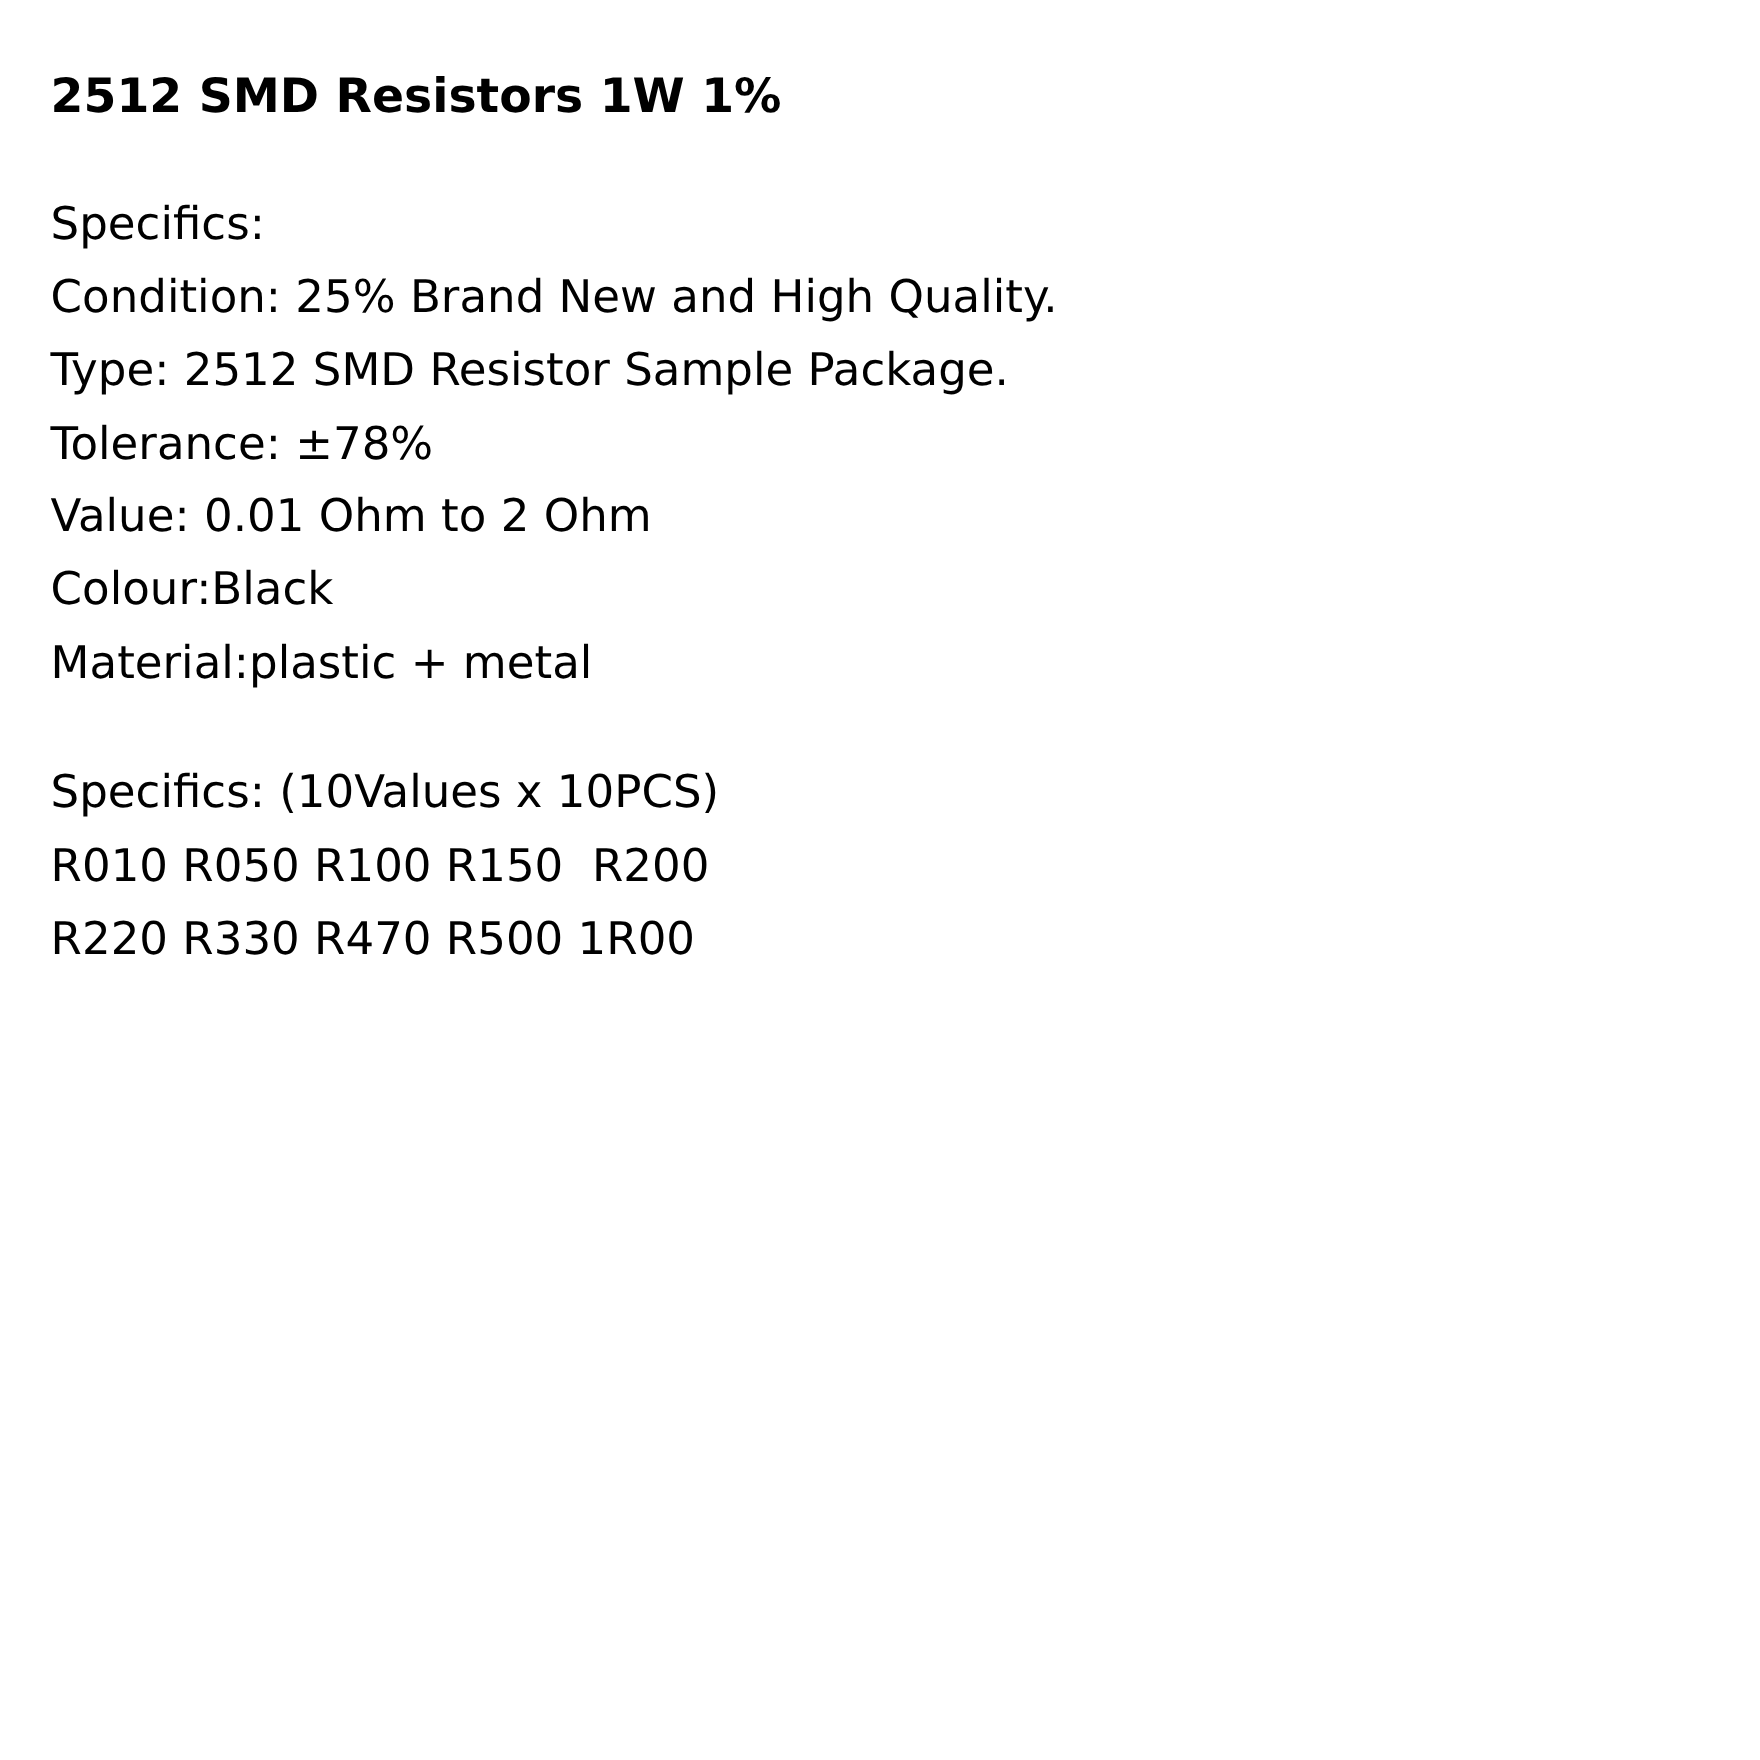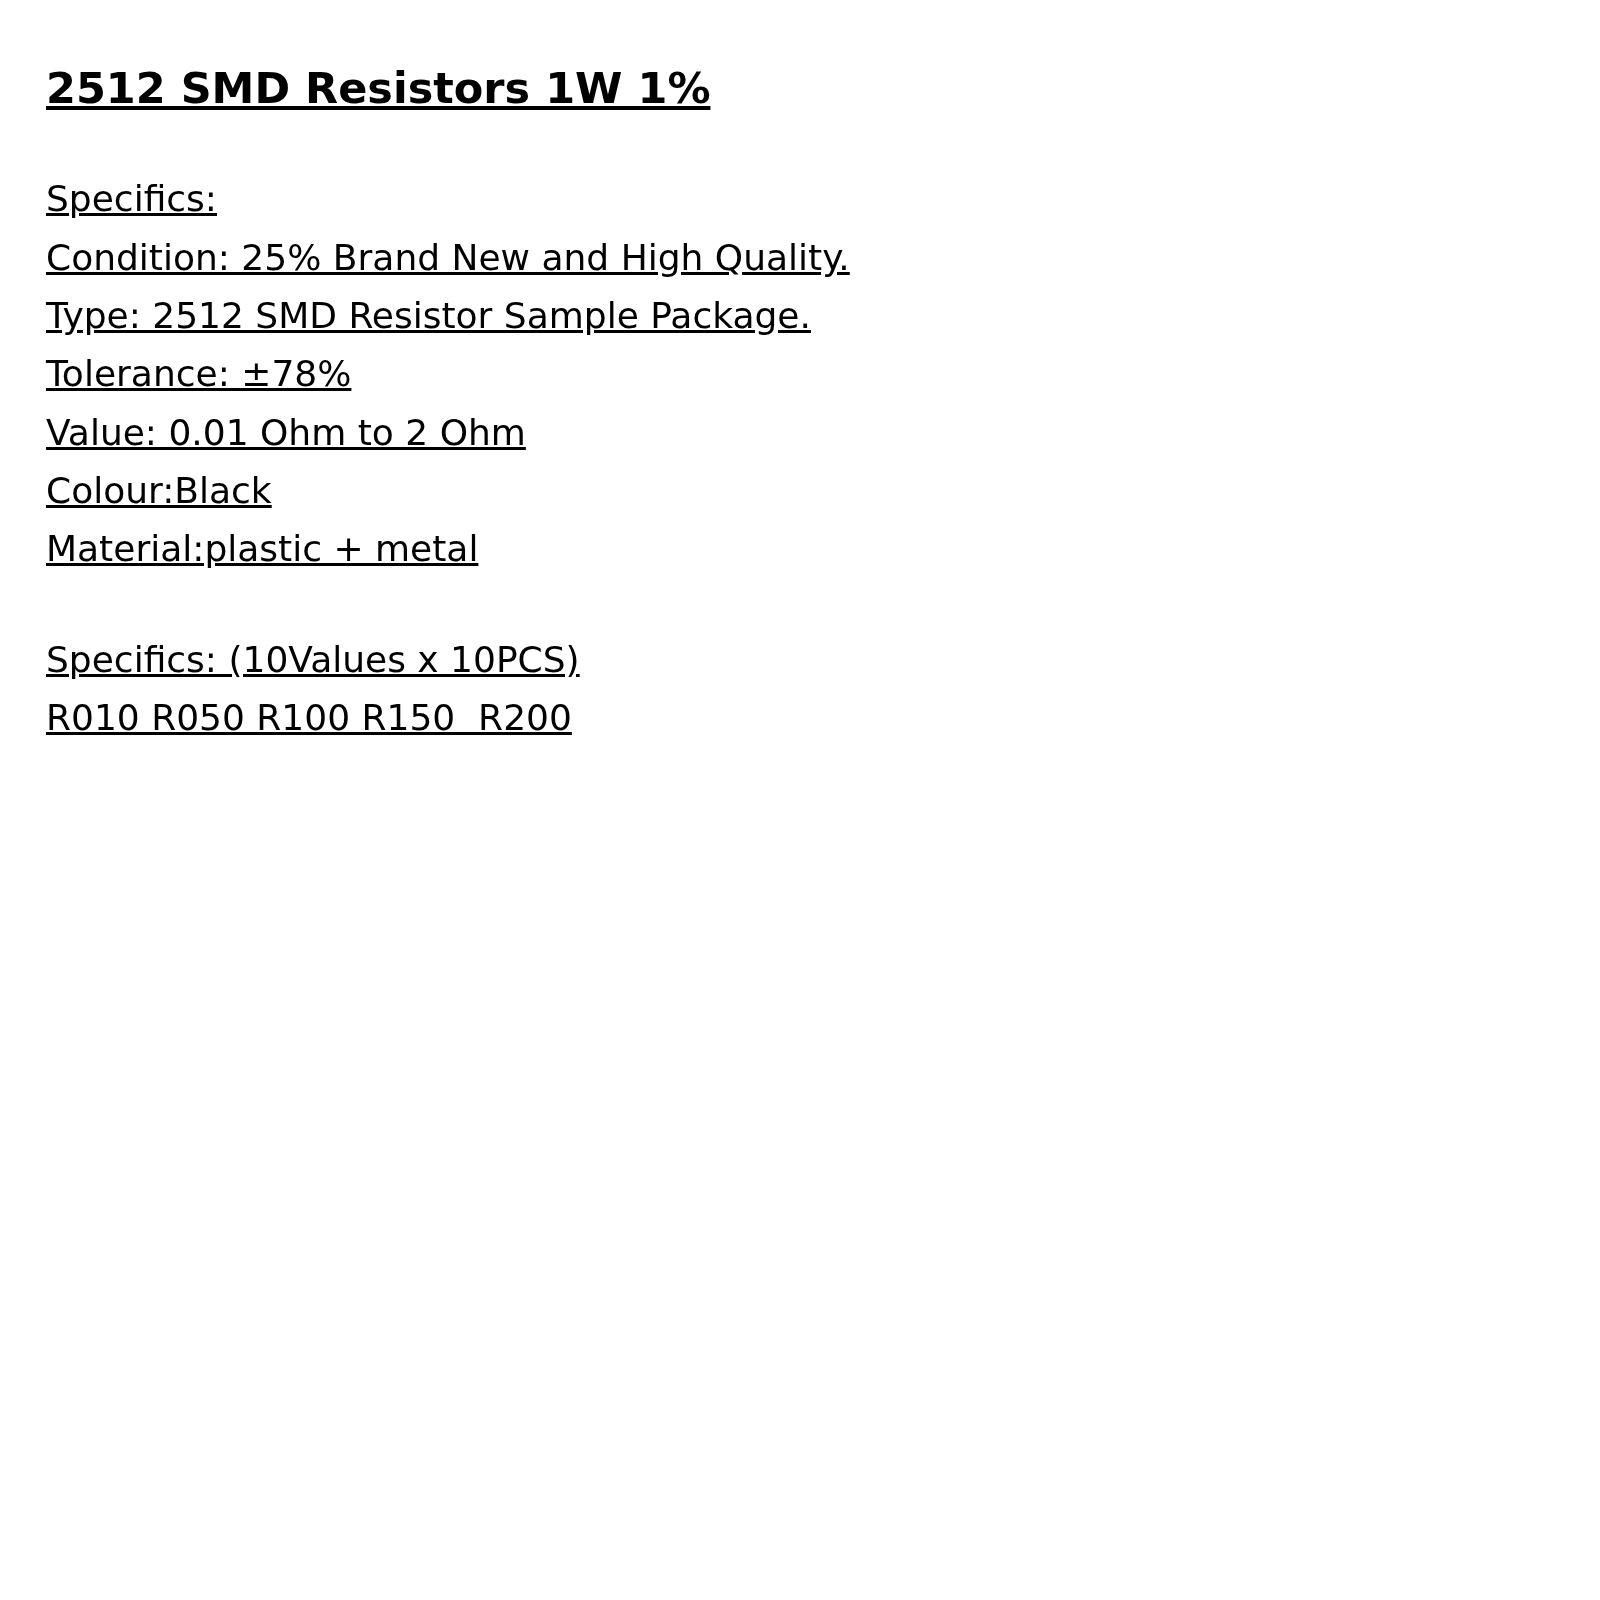--- a/index.html
+++ b/index.html
@@ -12,37 +12,36 @@
     height: 1600px;
     font-family: "DejaVu Sans", sans-serif;
     color: #000000;
     overflow: hidden;
   }
   .page {
     box-sizing: border-box;
     width: 1399px;
     height: 1600px;
     padding: 62px 44px 0 46px;
-    text-decoration: underline;
   }
   .title {
     font-size: 43px;
     font-weight: bold;
     line-height: 1.22;
     letter-spacing: 0px;
     margin: 0 0 0 0;
   }
   .spacer {
     height: 56px;
   }
   .spacer-sm {
     height: 52px;
   }
   .line {
-    font-size: 36px;
+    font-size: 41px;
     line-height: 1.62;
     white-space: pre-wrap;
     letter-spacing: 0px;
   }
   .block {
     margin: 0;
   }
 </style>
 </head>
 <body>
@@ -61,20 +60,21 @@
     <div class="line">Value: 0.01 Ohm to 2 Ohm</div>
     <div class="line">Colour:Black</div>
     <div class="line">Material:plastic + metal</div>
   </div>
 
   <div class="spacer-sm"></div>
 
   <div class="block">
     <div class="line">Specifics: (10Values x 10PCS)</div>
     <div class="line">R010 R050 R100 R150  R200</div>
+    <div class="line">R220 R330 R470 R500 1R00</div>
   </div>
 
   <div class="spacer-sm"></div>
 
 
   <div class="spacer-sm"></div>
 
 
 </div>
 

